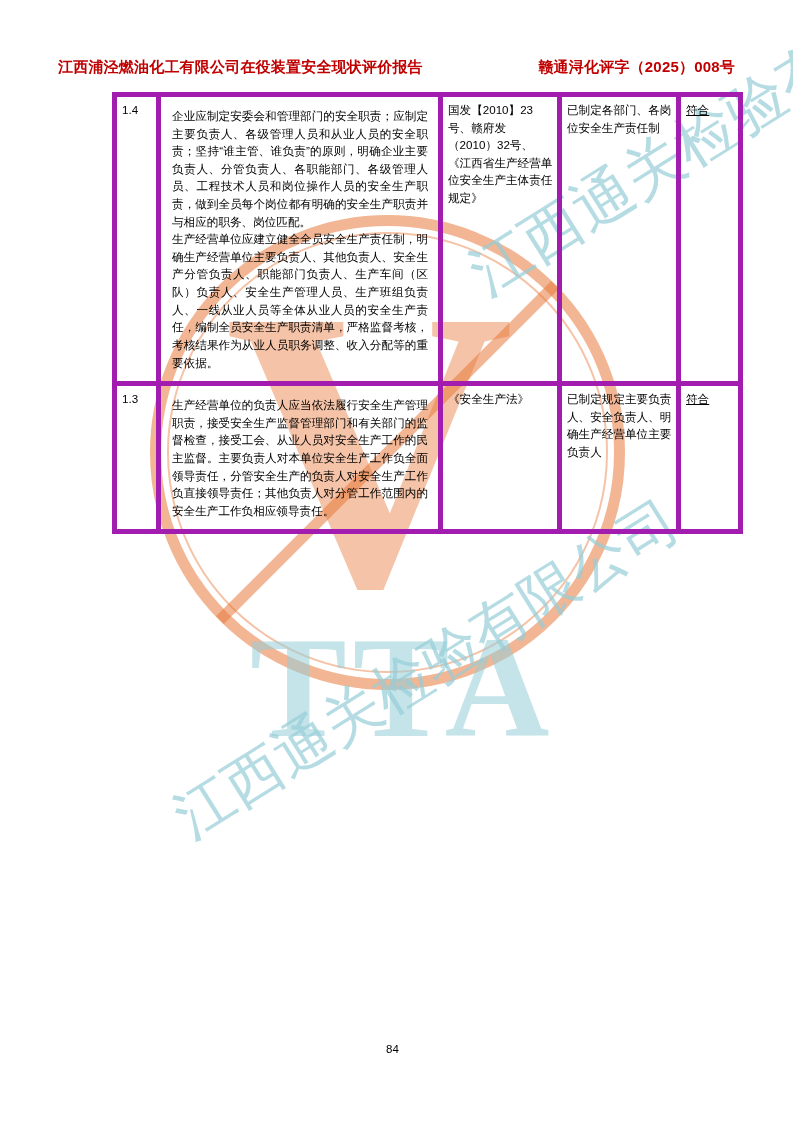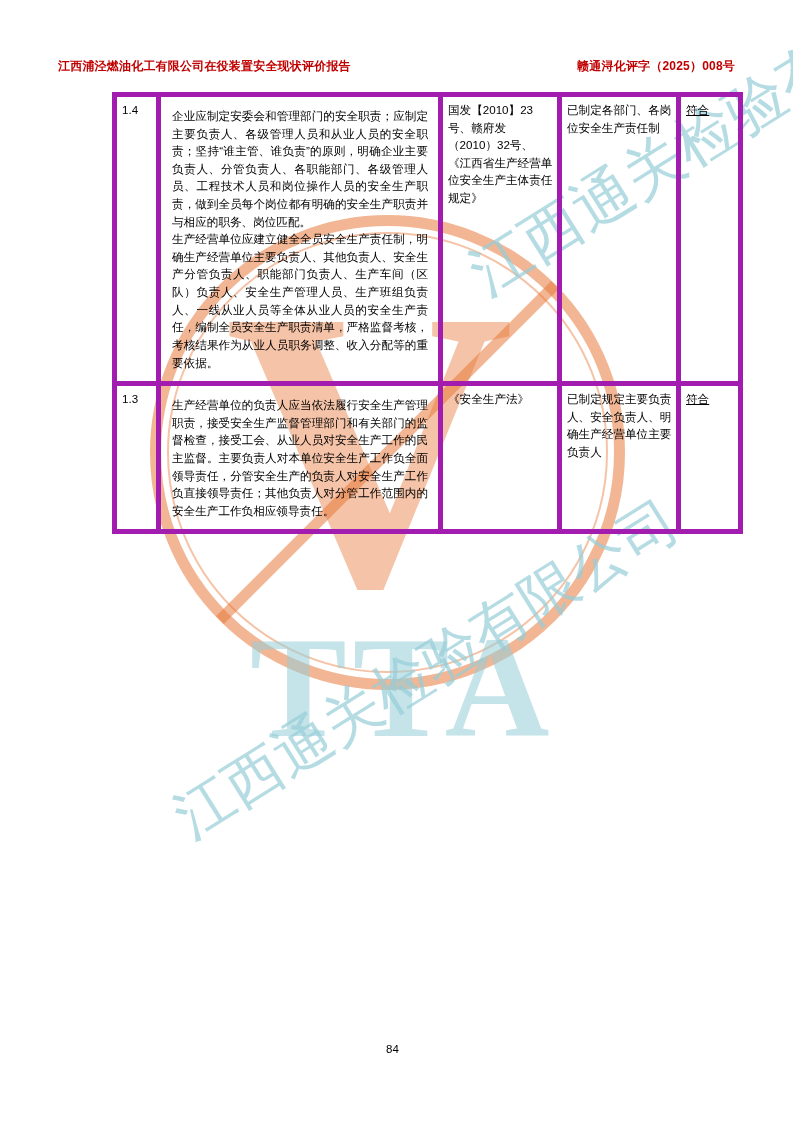--- a/index.html
+++ b/index.html
@@ -24,21 +24,21 @@
     position: absolute;
     top: 58px;
     left: 0;
     width: 793px;
     height: 24px;
     display: flex;
     align-items: flex-start;
     justify-content: space-between;
     padding: 0 58px;
     box-sizing: border-box;
-    font-size: 12px;
+    font-size: 15px;
     font-weight: bold;
     color: #c00000;
     letter-spacing: 0.2px;
   }
   .header .left {
     white-space: nowrap;
   }
   .header .right {
     white-space: nowrap;
   }

